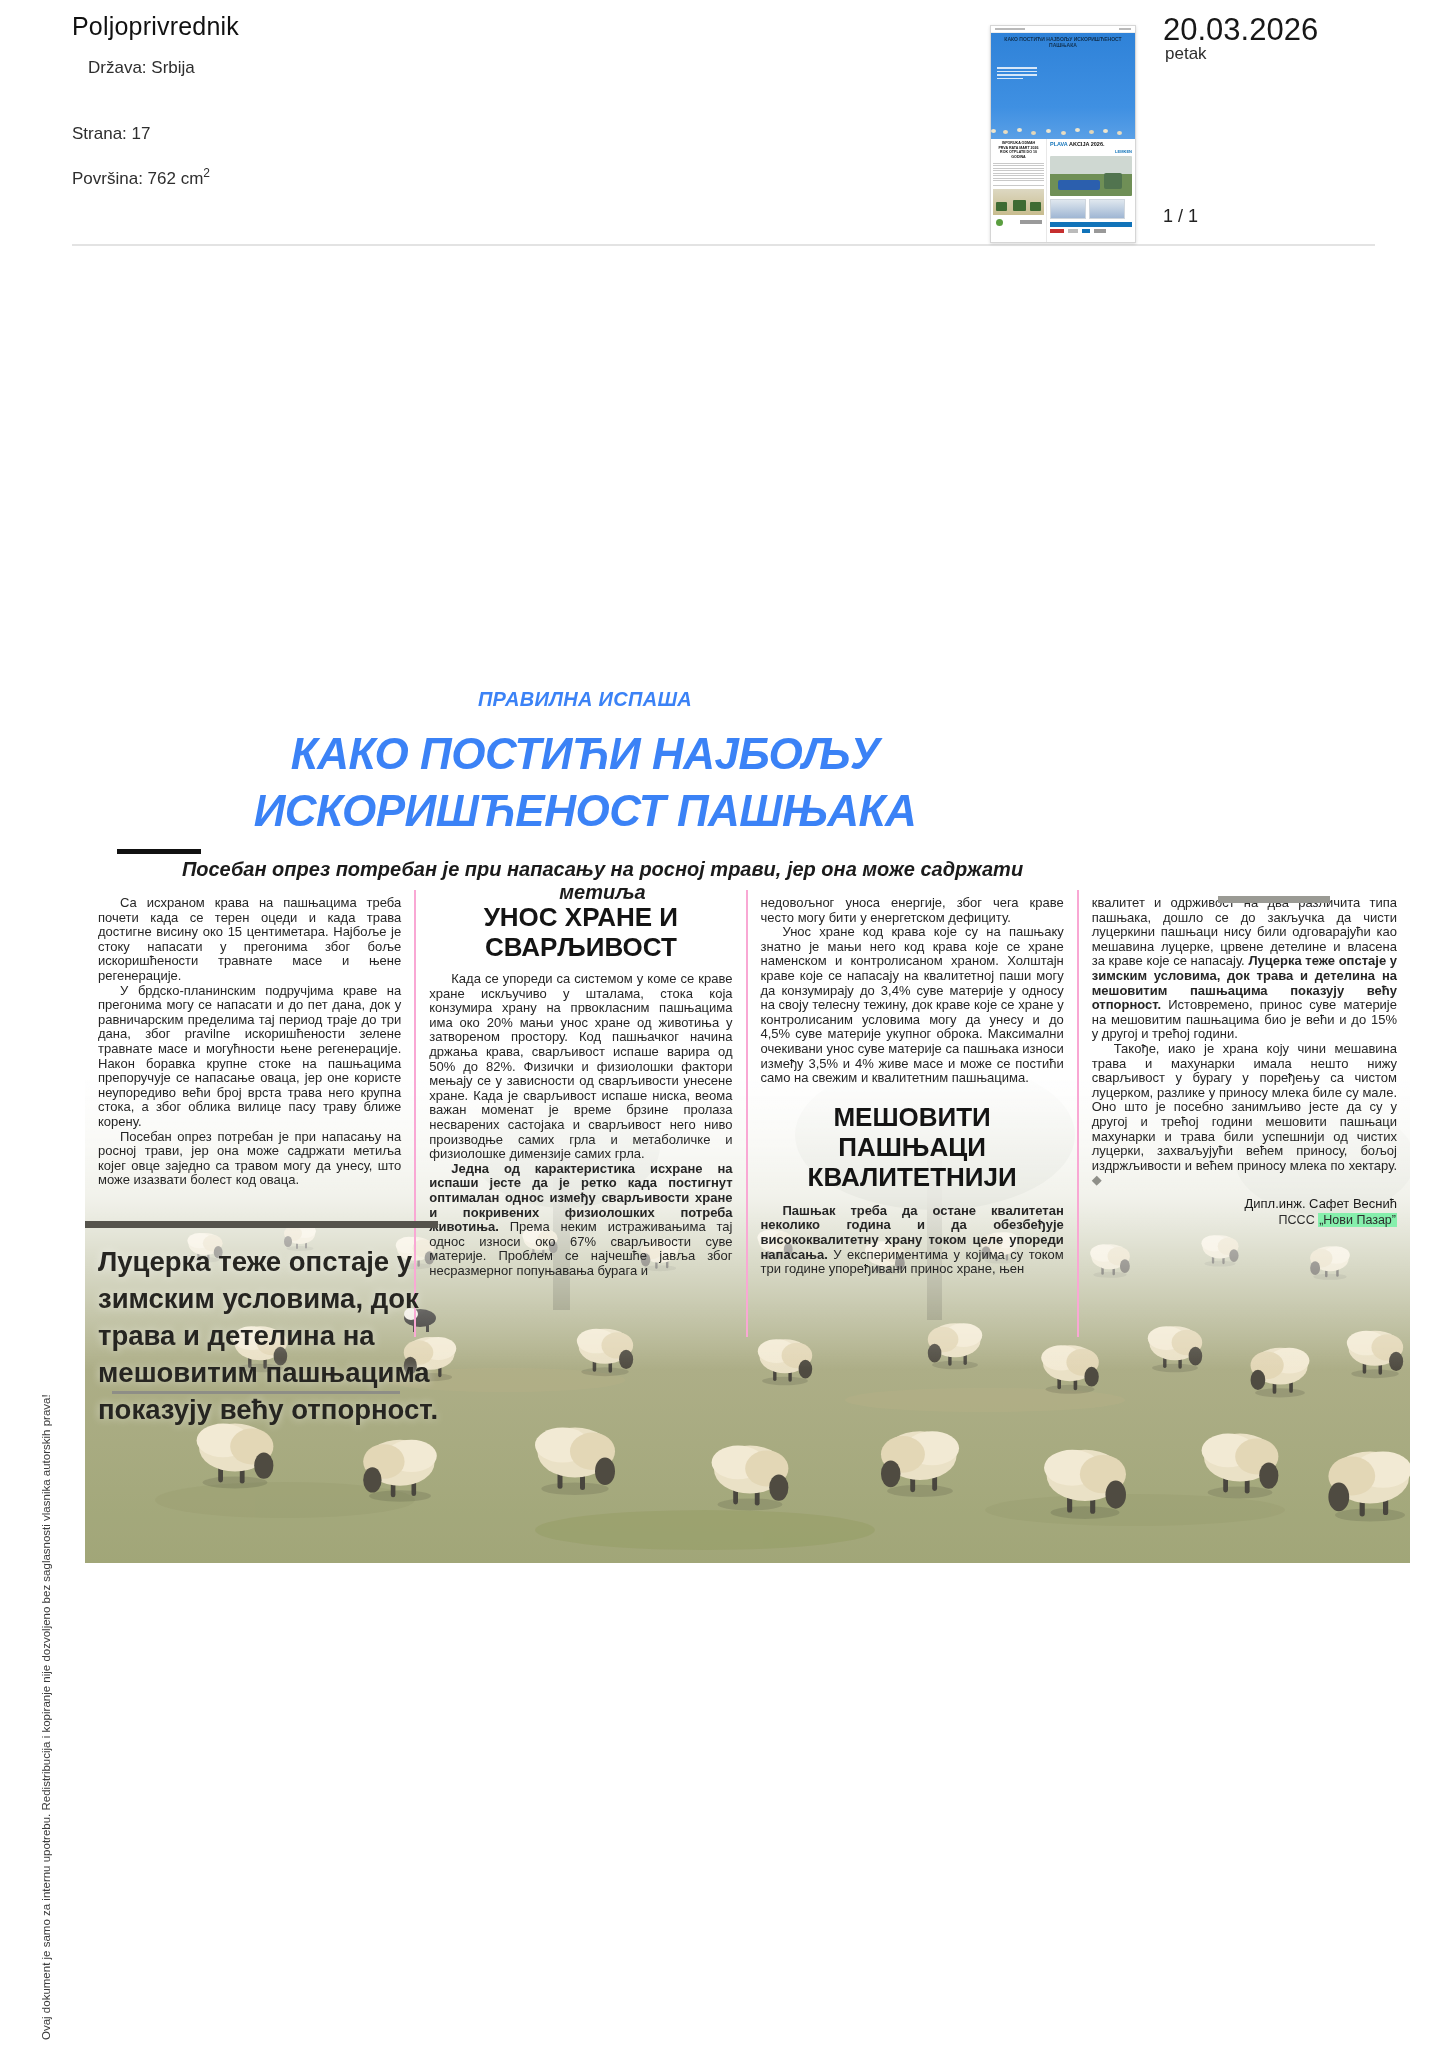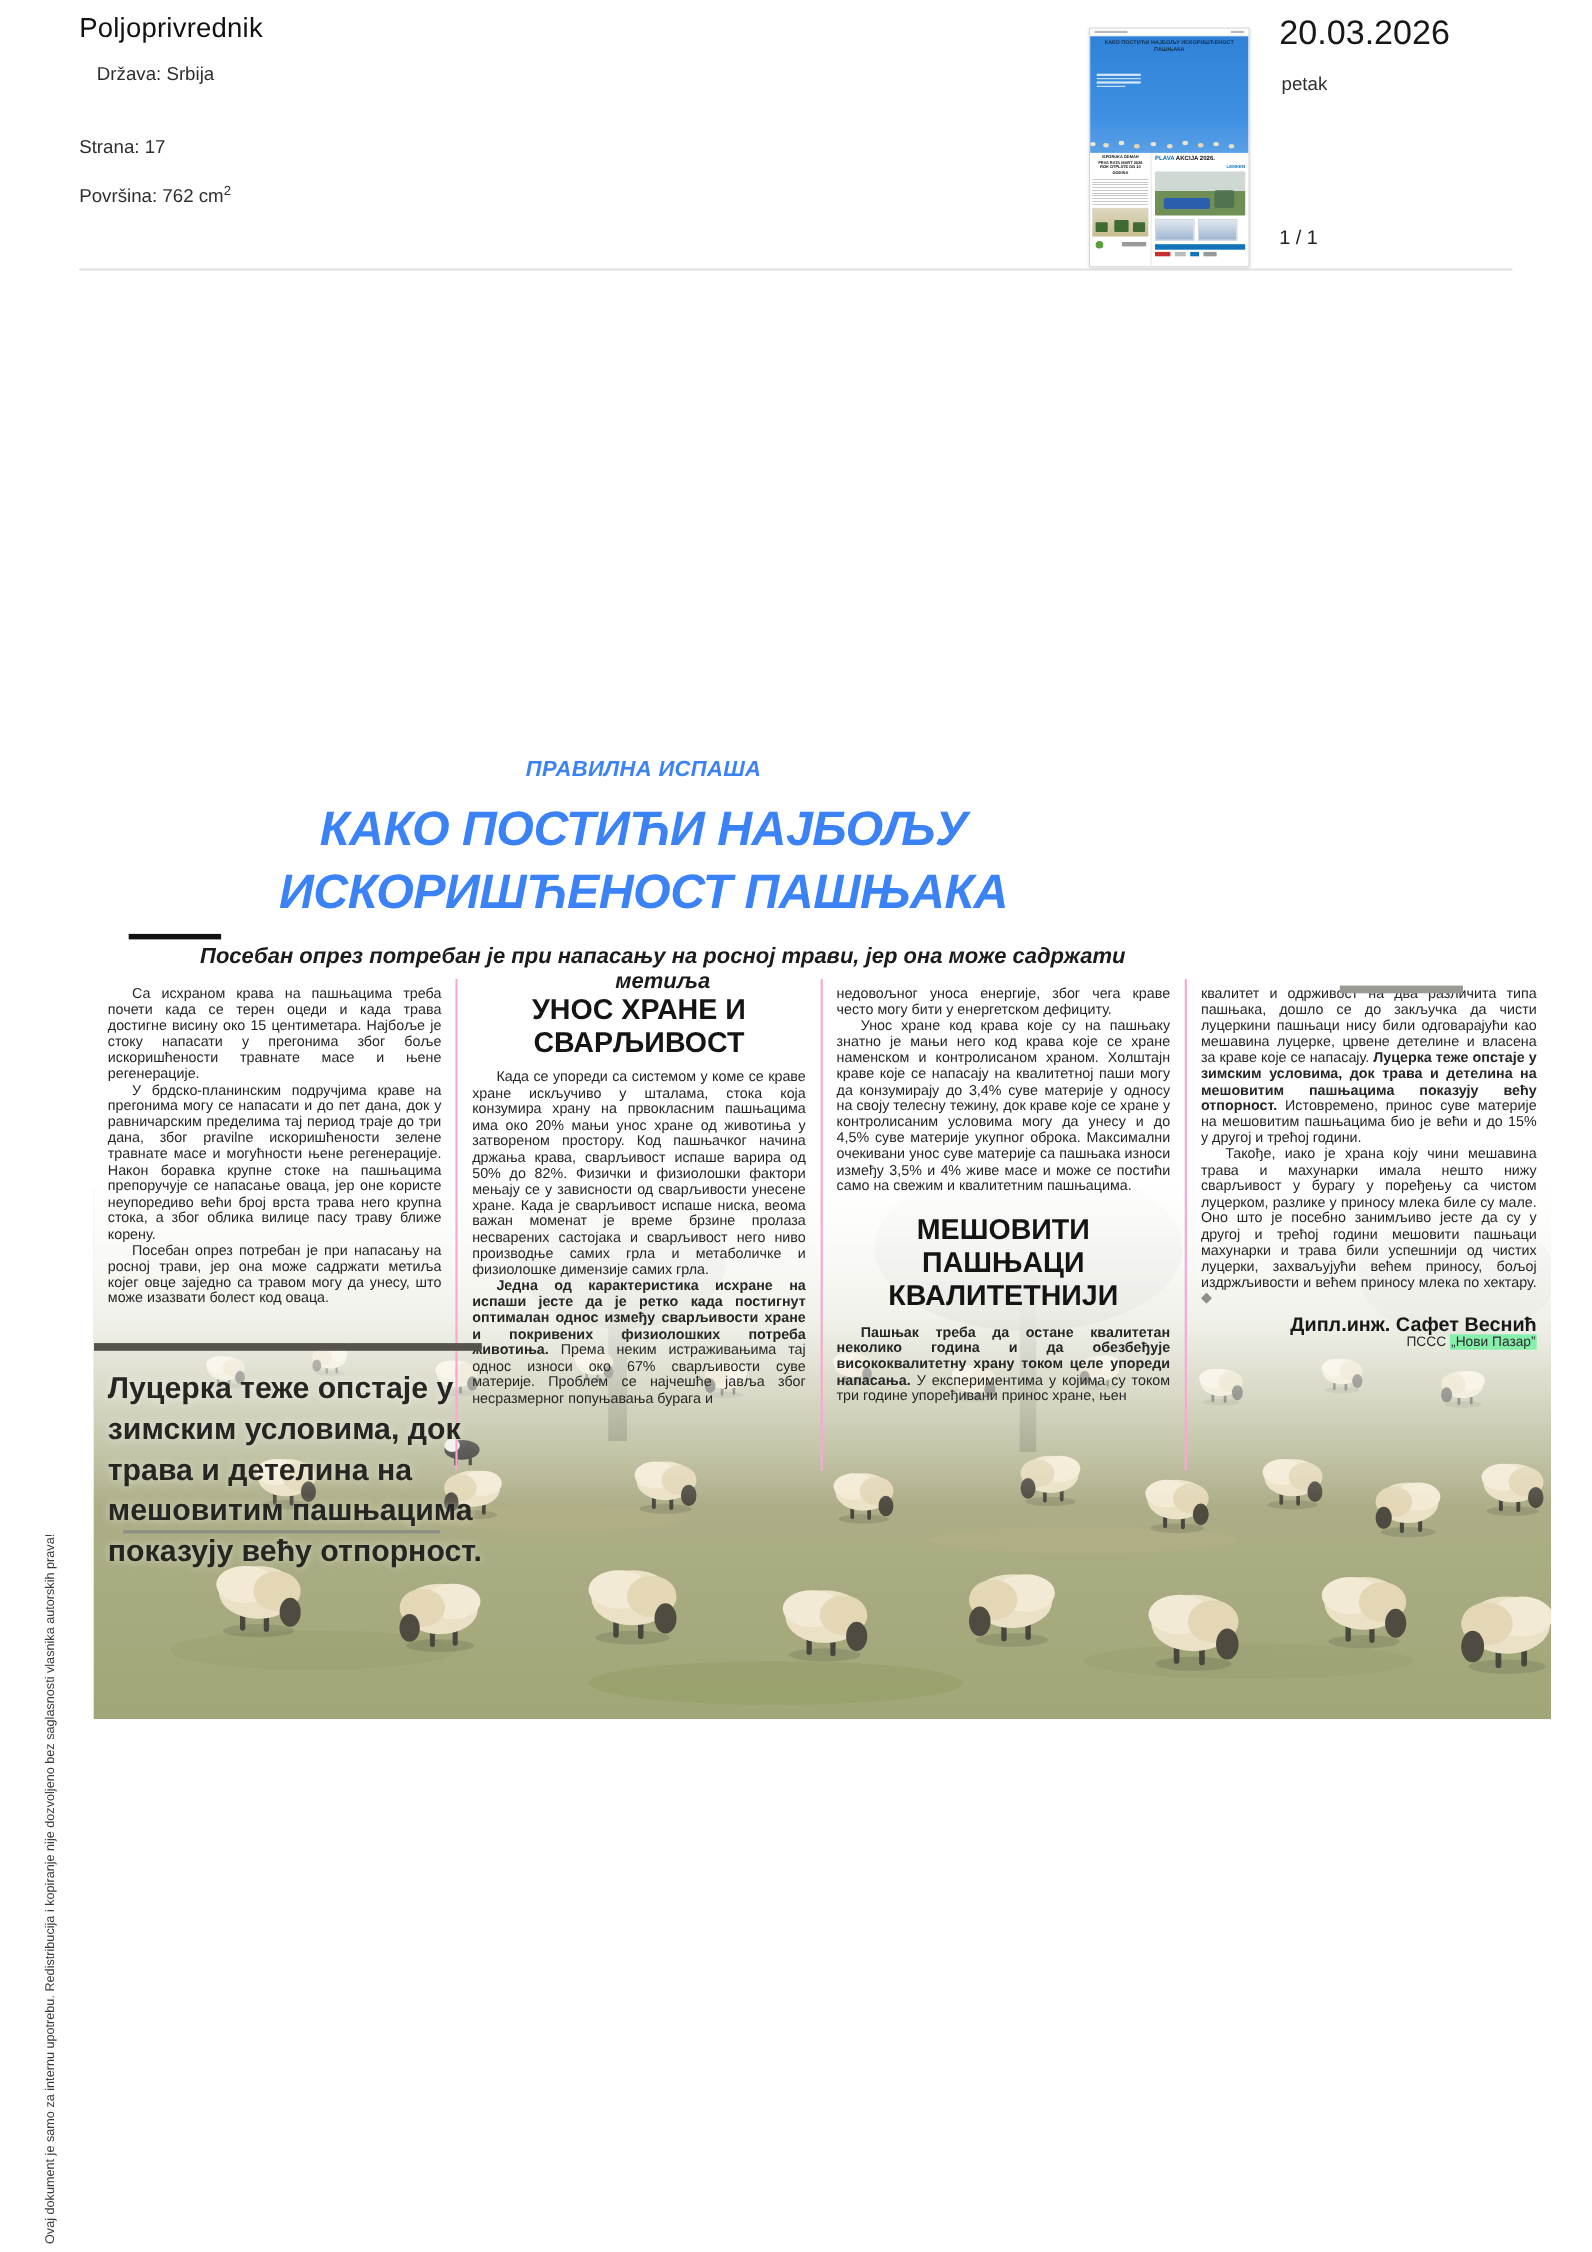--- a/index.html
+++ b/index.html
@@ -11,21 +11,21 @@
   }
 
   
   .src-title { position:absolute; left:72px; top:12px; font-size:25px; font-weight:normal; color:#111; letter-spacing:.2px; }
   .meta { position:absolute; left:72px; font-size:17px; color:#2e2e2e; }
   .meta.country { top:58px;margin-left:16px; }
   .meta.page    { top:124px; }
   .meta.area    { top:166px; }
   .meta sup { font-size:12px; }
   .date-big { position:absolute; left:1163px; top:12px; font-size:31px; color:#171717; }
-  .weekday  { position:absolute; left:1165px; top:67px; font-size:17px; color:#2e2e2e; }
+  .weekday  { position:absolute; left:1165px; top:44px; font-size:17px; color:#2e2e2e; }
   .pagination { position:absolute; left:1163px; top:206px; font-size:18px; color:#222; }
   .header-divider { position:absolute; left:72px; top:244px; width:1303px; height:2px; background:#e3e3e3; }
 
   
   .thumb { position:absolute; left:990px; top:25px; width:146px; height:218px; background:#fff;
            border:1px solid #d6d6d6; box-shadow:0 1px 3px rgba(0,0,0,.15); overflow:hidden; cursor:pointer; }
   .thumb-header { height:7px; border-bottom:1px solid #eee; position:relative; }
   .thumb-header i { position:absolute; top:2px; height:2px; background:#b9b9b9; }
   .thumb-blue { position:relative; height:106px; background:linear-gradient(#2f82d8,#3f90e2 70%,#5aa0e6); overflow:hidden; }
   .thumb-blue .t-head { padding:3px 6px 0; text-align:center; font-size:5px; line-height:6px; font-weight:bold; color:#10304f; }
@@ -73,21 +73,21 @@
   .columns { position:absolute; left:85px; top:890px; width:1325px; height:447px; display:flex; }
   .col { width:25%; padding:6px 13px 0; font-size:13px; line-height:14.6px; color:#262626; text-align:justify; }
   .col.rule { border-right:2px solid #f9a8d4; }
   .col p { text-indent:22px; }
   .col p.noindent { text-indent:0; }
   .col .b { font-weight:bold; }
   .col-heading { text-align:center; font-size:26px; line-height:30px; font-weight:bold; color:#141414; text-indent:0; margin:6px 0 10px; }
   .col-heading span { display:block; }
   .mid-heading { margin:16px 0 12px; }
   .author-block { margin-top:9px; text-align:right; text-indent:0; }
-  .author-name { font-size:18px; font-weight:bold; color:#181818; }
+  .author-name { font-size:13px; font-weight:normal; color:#181818; }
   .author-org { font-size:12.5px; color:#2c2c2c; margin-top:2px; }
   .author-org .hl { background:#86efac; padding:0 1px; }
   .diamond { color:#8f8f89; }
   .col4-bar { position:absolute; left:1218px; top:896px; width:112px; height:7px; background:#9a9a94; }
 
   
   .pq-topbar { position:absolute; left:85px; top:1221px; width:353px; height:7px; background:#55534c; }
   .pull-quote { position:absolute; left:98px; top:1243px; width:350px; font-size:27.5px; line-height:37px;
                 font-weight:bold; color:#262521; text-shadow:0 0 8px rgba(255,255,255,.55); }
   .pq-rule { position:absolute; left:112px; top:1391px; width:288px; height:3px; background:#8e8e86; }

